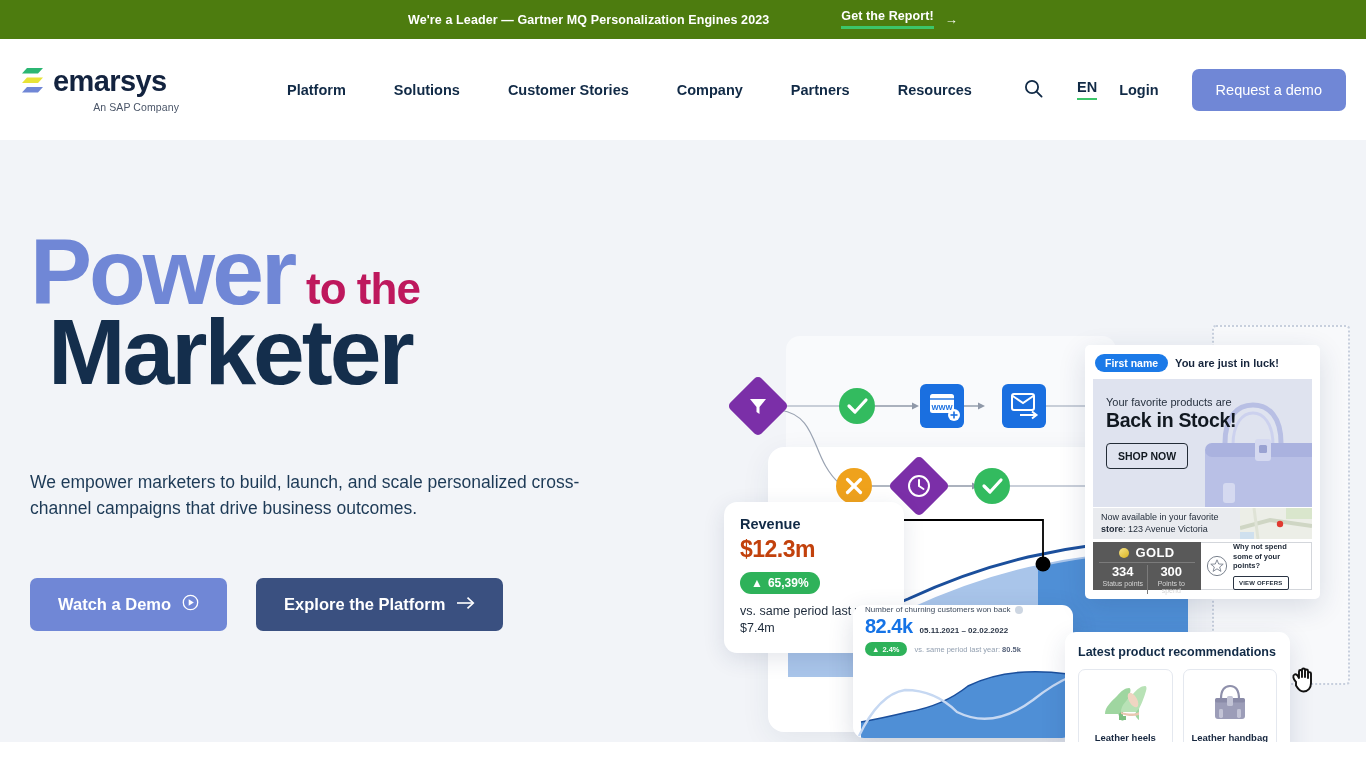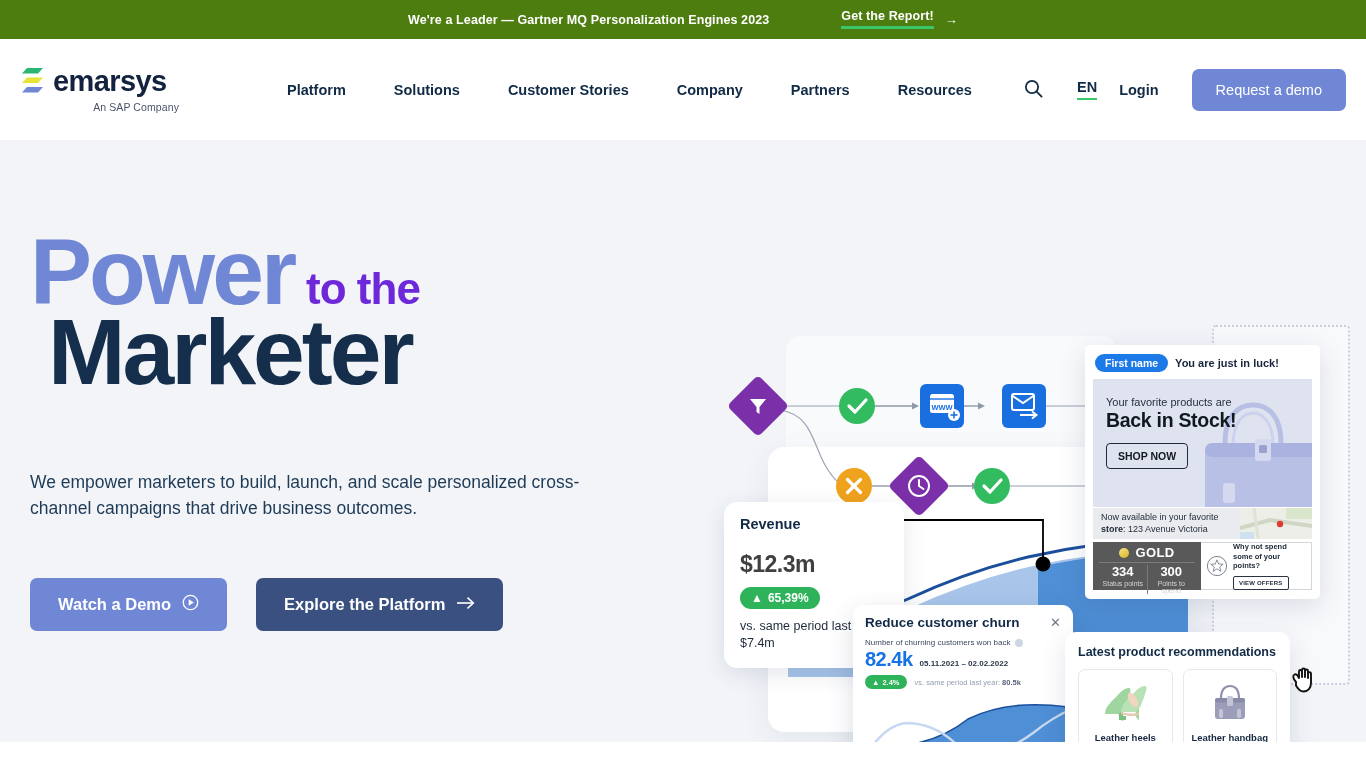--- a/index.html
+++ b/index.html
@@ -73,21 +73,21 @@
     position:relative; height:602px; background:#f2f4f8; overflow:hidden;
   }
   .hero-copy { position:absolute; left:30px; top:90px; width:620px; }
   h1.headline {
     font-size:0; line-height:0.92; letter-spacing:-2.3px; margin-bottom:0;
   }
   .h-power {
     font-size:93px; font-weight:800; color:#7087d6; letter-spacing:-3px;
   }
   .h-tothe {
-    font-size:44px; font-weight:800; color:#6d28d9; letter-spacing:-1px;
+    font-size:44px; font-weight:800; color:#be185d; letter-spacing:-1px;
     margin-left:12px;
   }
   .h-line2 { display:block; margin-top:-6px; padding-left:18px; }
   .h-marketer {
     font-size:93px; font-weight:800; color:#142e4c; letter-spacing:-3px;
   }
   .sub {
     margin-top:75px; font-size:17.5px; line-height:1.48; color:#1d3a56;
     max-width:560px; font-weight:400;
   }
@@ -127,21 +127,21 @@
   .flow { left:0px; top:218px; }
 
   
   .card-revenue {
     left:34px; top:362px; width:180px; background:#fff;
     border-radius:13px; box-shadow:0 6px 22px rgba(30,50,90,.12);
     padding:14px 16px 16px 16px;
   }
   .rev-title { font-size:14.5px; font-weight:700; color:#112a46; }
   .rev-value {
-    font-size:23px; font-weight:800; color:#404040; margin-top:19px;
+    font-size:23px; font-weight:800; color:#c2410c; margin-top:4px;
     letter-spacing:-.5px;
   }
   .pill-green {
     display:inline-flex; align-items:center; gap:5px; background:#2eb25a;
     color:#fff; border-radius:20px; font-size:12px; font-weight:600;
     padding:4px 11px; margin-top:9px;
   }
   .rev-foot {
     margin-top:9px; font-size:12.5px; color:#1d2a3a; line-height:1.35;
   }
@@ -437,24 +437,20 @@
       <div class="rev-title">Revenue</div>
       <div class="rev-value">$12.3m</div>
       <div class="pill-green">
         <span>▲</span>
         <span>65,39%</span>
       </div>
       <div class="rev-foot">vs. same period last year: $7.4m</div>
     </div>
 
     <div class="g-abs card-churn">
-      <div class="churn-head">
-        <span class="churn-title">Reduce customer churn</span>
-        <span class="churn-x">✕</span>
-      </div>
       <div class="churn-body">
         <div class="churn-label">
           <span>Number of churning customers won back</span>
           <span class="info-dot"></span>
         </div>
         <div class="churn-row1">
           <span class="churn-big">82.4k</span>
           <span class="churn-range">05.11.2021 – 02.02.2022</span>
         </div>
         <div class="churn-row2">

